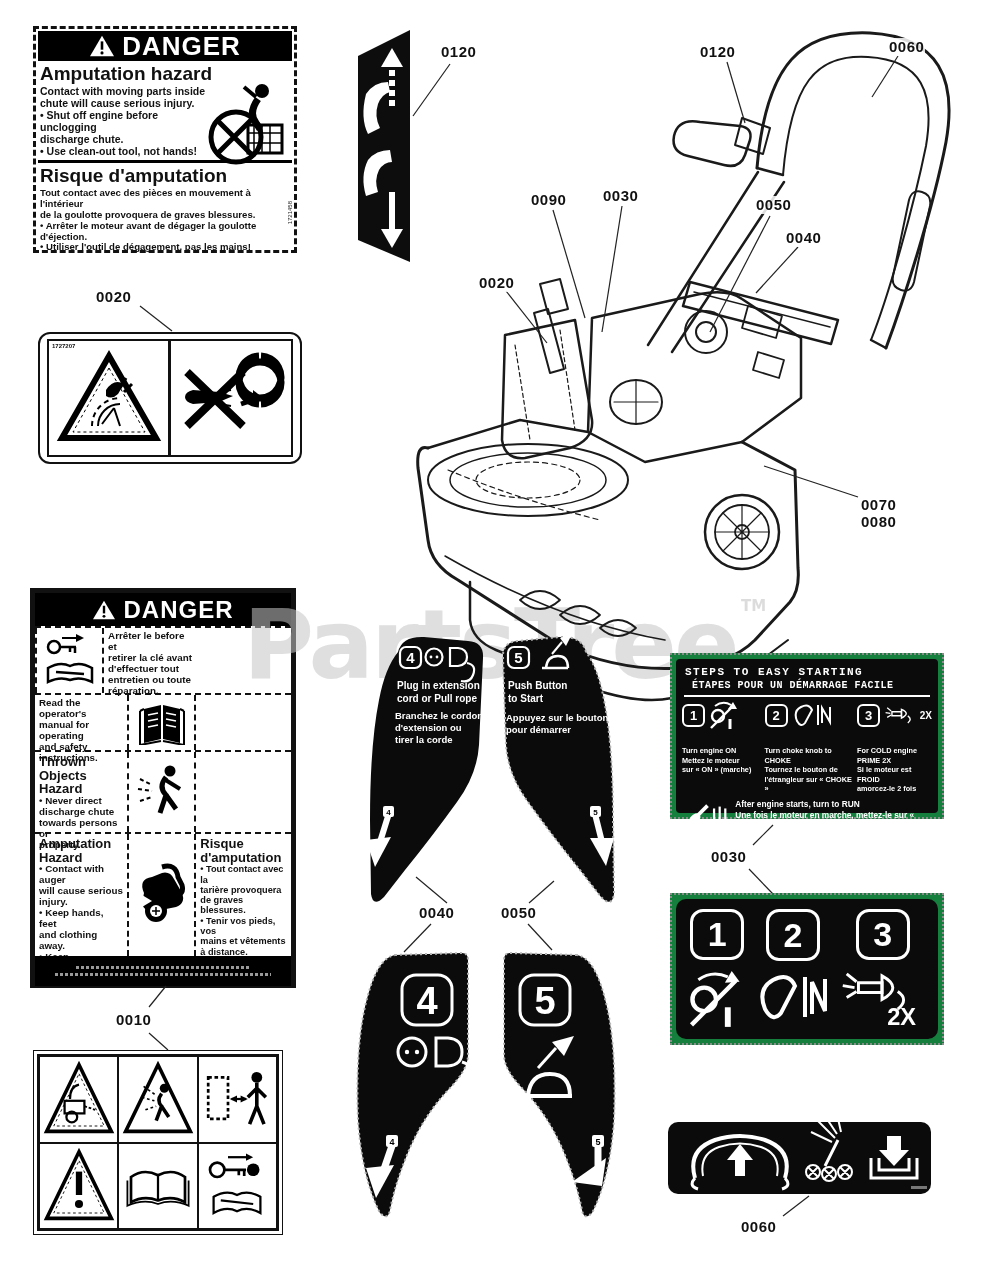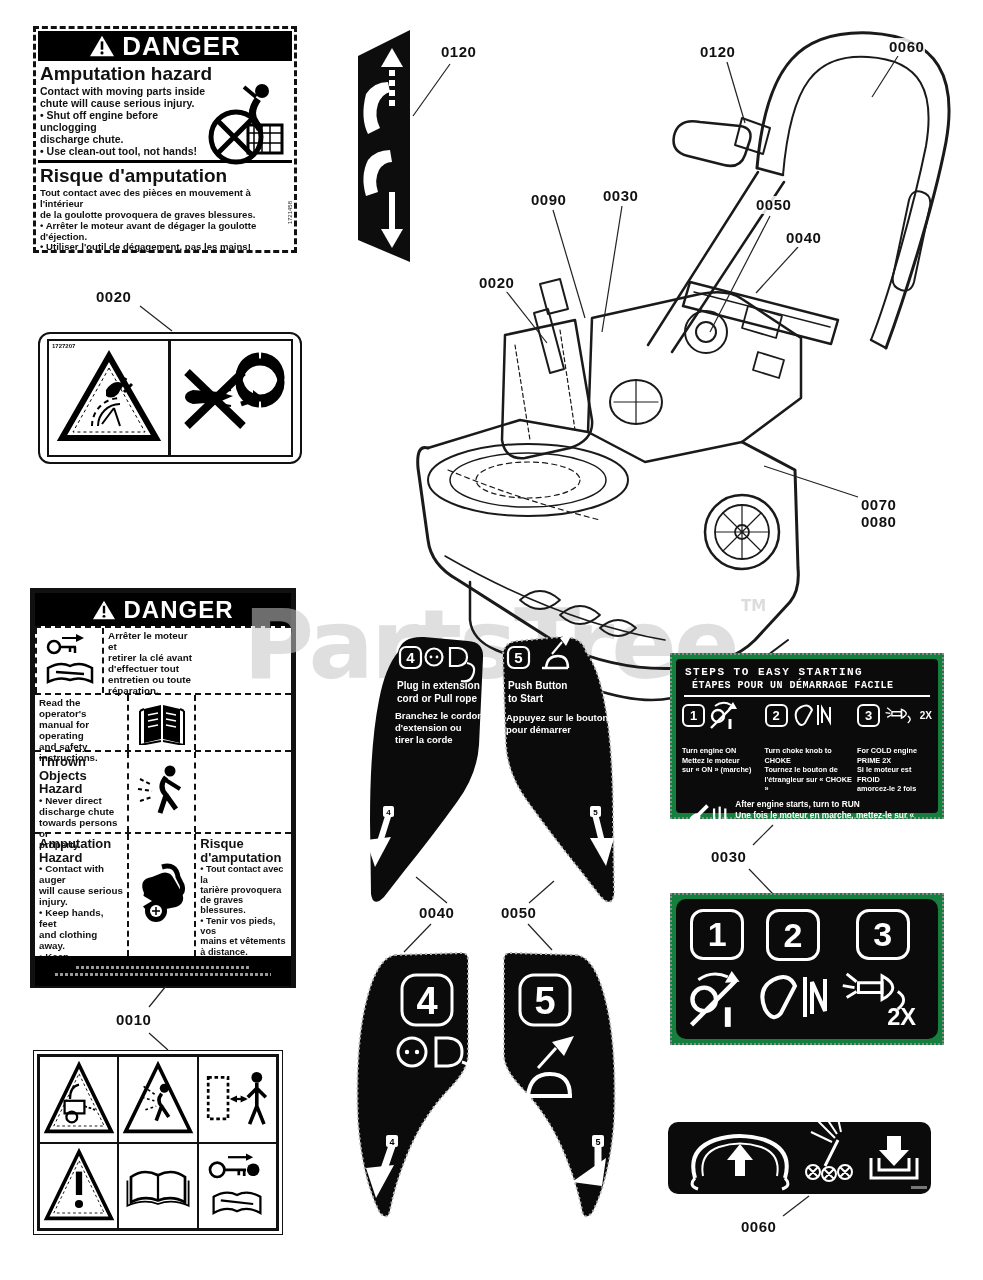--- a/index.html
+++ b/index.html
@@ -260,21 +260,21 @@
       <div class="dm-c2">
         <svg width="56" height="54" viewBox="0 0 56 54">
           <circle cx="12" cy="13" r="6" stroke="#000" stroke-width="2.5" fill="none"></circle>
           <path d="M 18,13 L 34,13 M 28,13 v 5 M 33,13 v 6" stroke="#000" stroke-width="2.5"></path>
           <path d="M 20,4 L 36,4" stroke="#000" stroke-width="2"></path>
           <polygon points="42,4 34,0 34,8" fill="#000"></polygon>
           <path d="M 6,34 Q 18,27 28,32 Q 38,27 50,34 L 50,48 Q 38,42 28,46 Q 18,42 6,48 Z" stroke="#000" stroke-width="2.5" fill="none"></path>
           <path d="M 14,38 L 42,40" stroke="#000" stroke-width="2.5"></path>
         </svg>
       </div>
-      <div class="dm-c3 dm-body pre">Arrêter le moteur et
+      <div class="dm-c3 dm-body pre">Arrêter le before et
 retirer la clé avant
 d'effectuer tout
 entretien ou toute
 réparation.</div>
     </div>
 
     <div class="dm-row" style="height:57px">
       <div class="dm-c1 dm-body pre">Read the operator's
 manual for operating
 and safety

